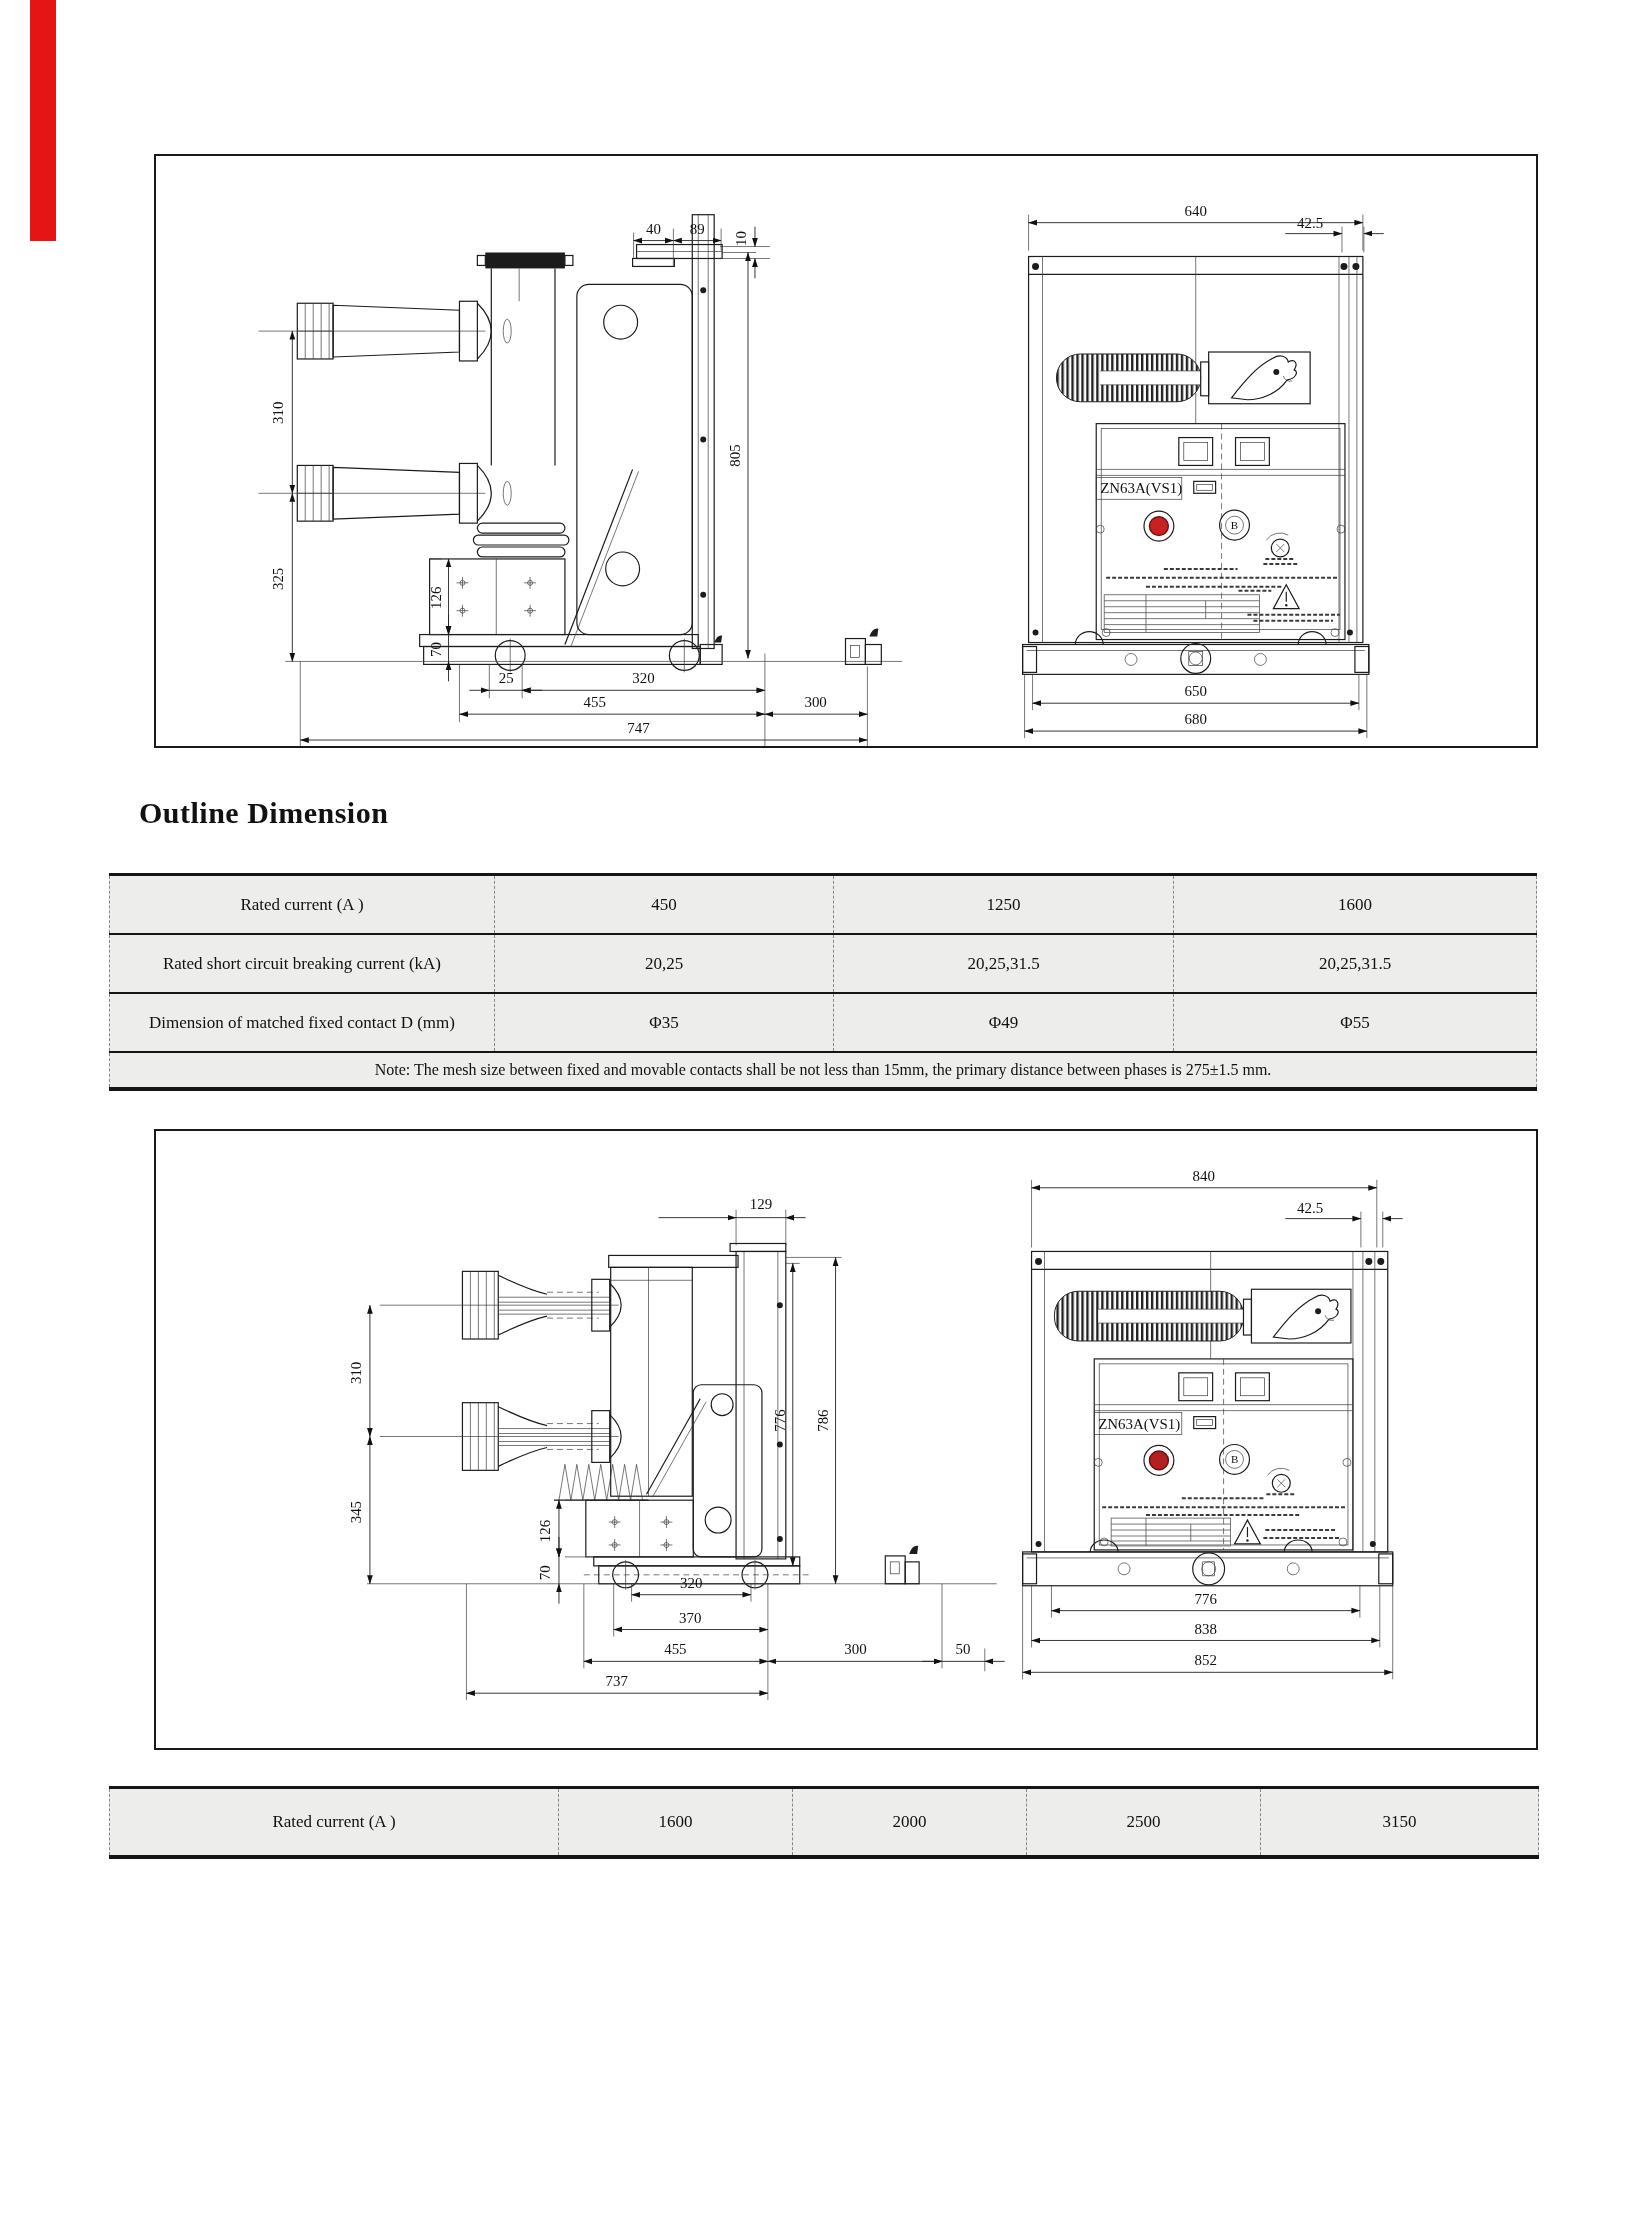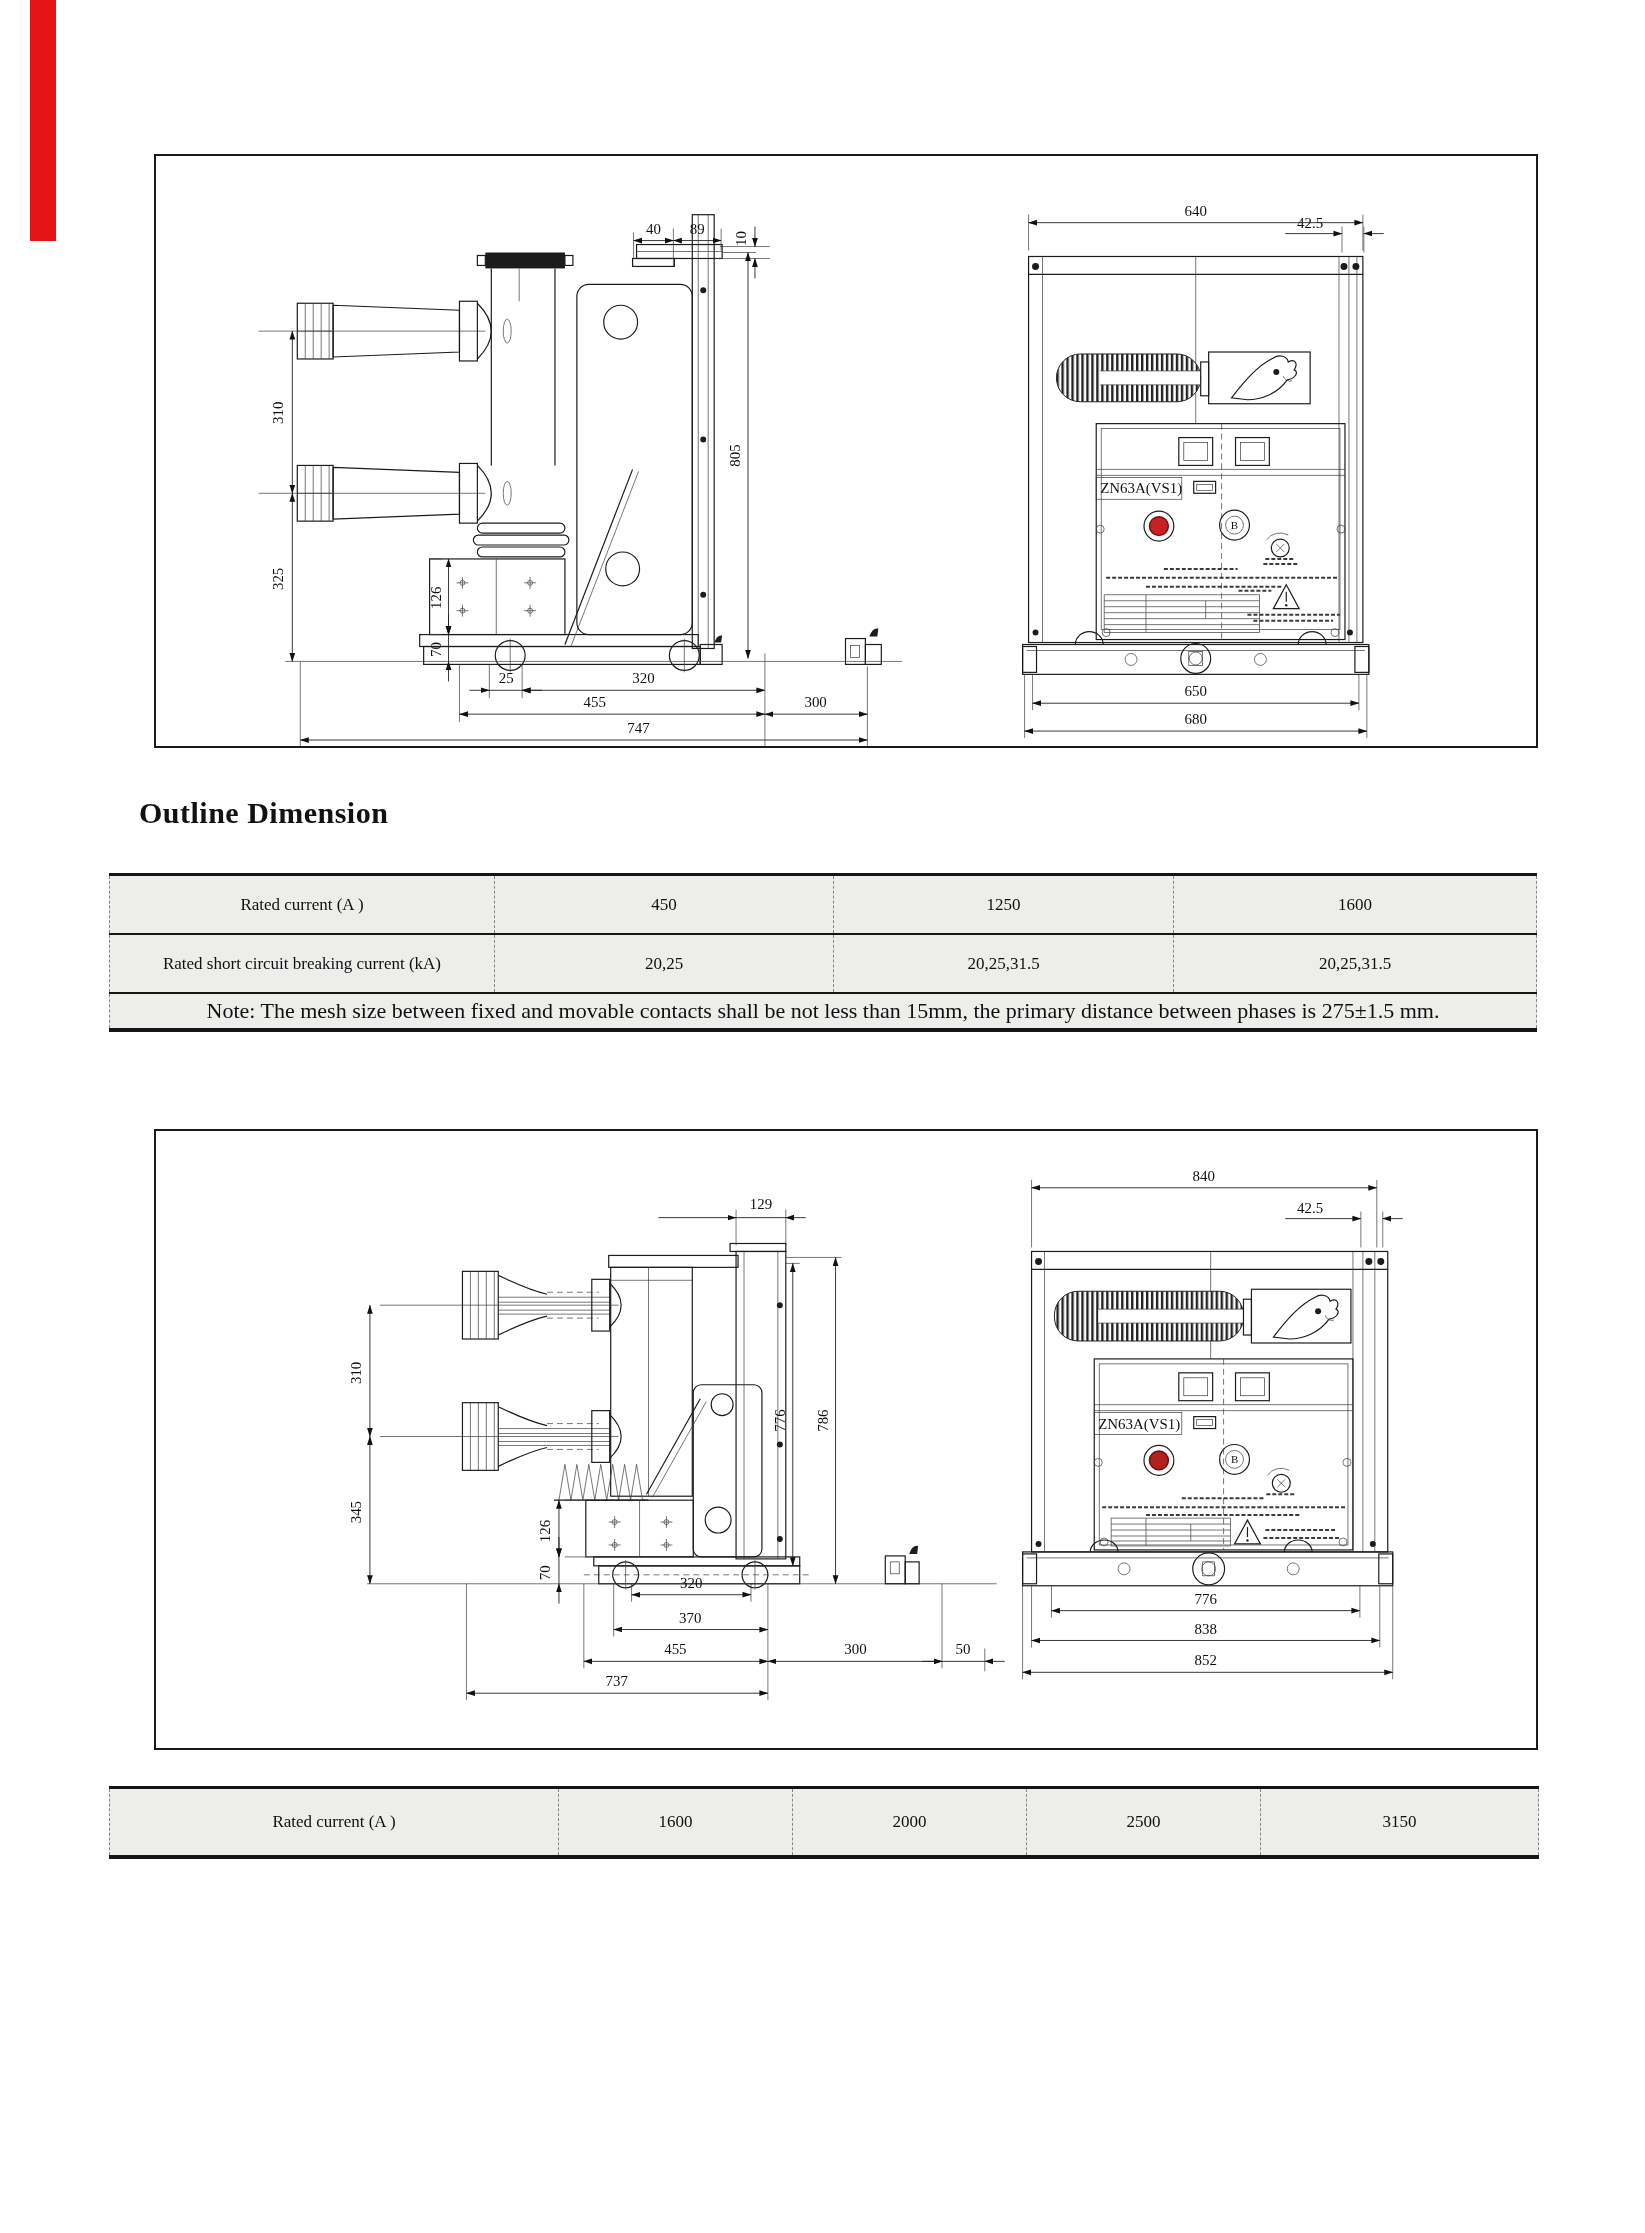--- a/index.html
+++ b/index.html
@@ -14,21 +14,21 @@
   #table1{left:109px;top:873px;width:1428px;}
   #table2{left:109px;top:1786px;width:1428px;}
   table{border-collapse:collapse;table-layout:fixed;width:1428px;background:#ededec;
         font-family:"Liberation Serif",serif;font-size:17px;color:#101010;}
   table{border-left:1px dashed #868686;border-right:1px dashed #868686;
         border-top:3px solid #151515;border-bottom:4px solid #151515;}
   td{border-right:1px dashed #868686;border-left:1px dashed #868686;
      text-align:center;vertical-align:middle;padding:4px 10px;}
   tr + tr td{border-top:2.5px solid #151515;}
   #table1 tr.datarow td{height:49px;}
-  #table1 tr.noterow td{height:26px;font-size:22px;margin-top:36px;}
+  #table1 tr.noterow td{height:26px;font-size:16px;margin-top:36px;}
   #table2 tr td{height:58px;}
   
   .ln{stroke:#1c1c1c;stroke-width:1.2;fill:none;}
   .thin{stroke:#3c3c3c;stroke-width:0.7;fill:none;}
   .dash{stroke-dasharray:6 4;}
   .dim{stroke:#222;stroke-width:0.9;fill:none;}
   .fillb{fill:#1c1c1c;stroke:none;}
   .mtx{stroke:#3a3a3a;stroke-width:2;stroke-dasharray:4 2;fill:none;}
   .npl{stroke:#555;stroke-width:0.8;fill:none;}
   text.dt{font-family:"Liberation Serif",serif;font-size:15px;fill:#111;text-anchor:middle;}
@@ -340,20 +340,26 @@
       <td>Rated current (A )</td>
       <td>450</td>
       <td>1250</td>
       <td>1600</td>
     </tr>
     <tr class="datarow">
       <td>Rated short circuit breaking current (kA)</td>
       <td>20,25</td>
       <td>20,25,31.5</td>
       <td>20,25,31.5</td>
+    </tr>
+    <tr class="datarow">
+      <td>Dimension of matched fixed contact D (mm)</td>
+      <td>Φ35</td>
+      <td>Φ49</td>
+      <td>Φ55</td>
     </tr>
     <tr class="noterow">
       <td colspan="4">Note: The mesh size between fixed and movable contacts shall be not less than 15mm, the primary distance between phases is 275±1.5 mm.</td>
     </tr>
   </tbody>
     </table>
 </div>
 
 <div id="fig2" class="abs figbox">
 <svg width="1380" height="617" viewBox="155 1135 1387 620">

